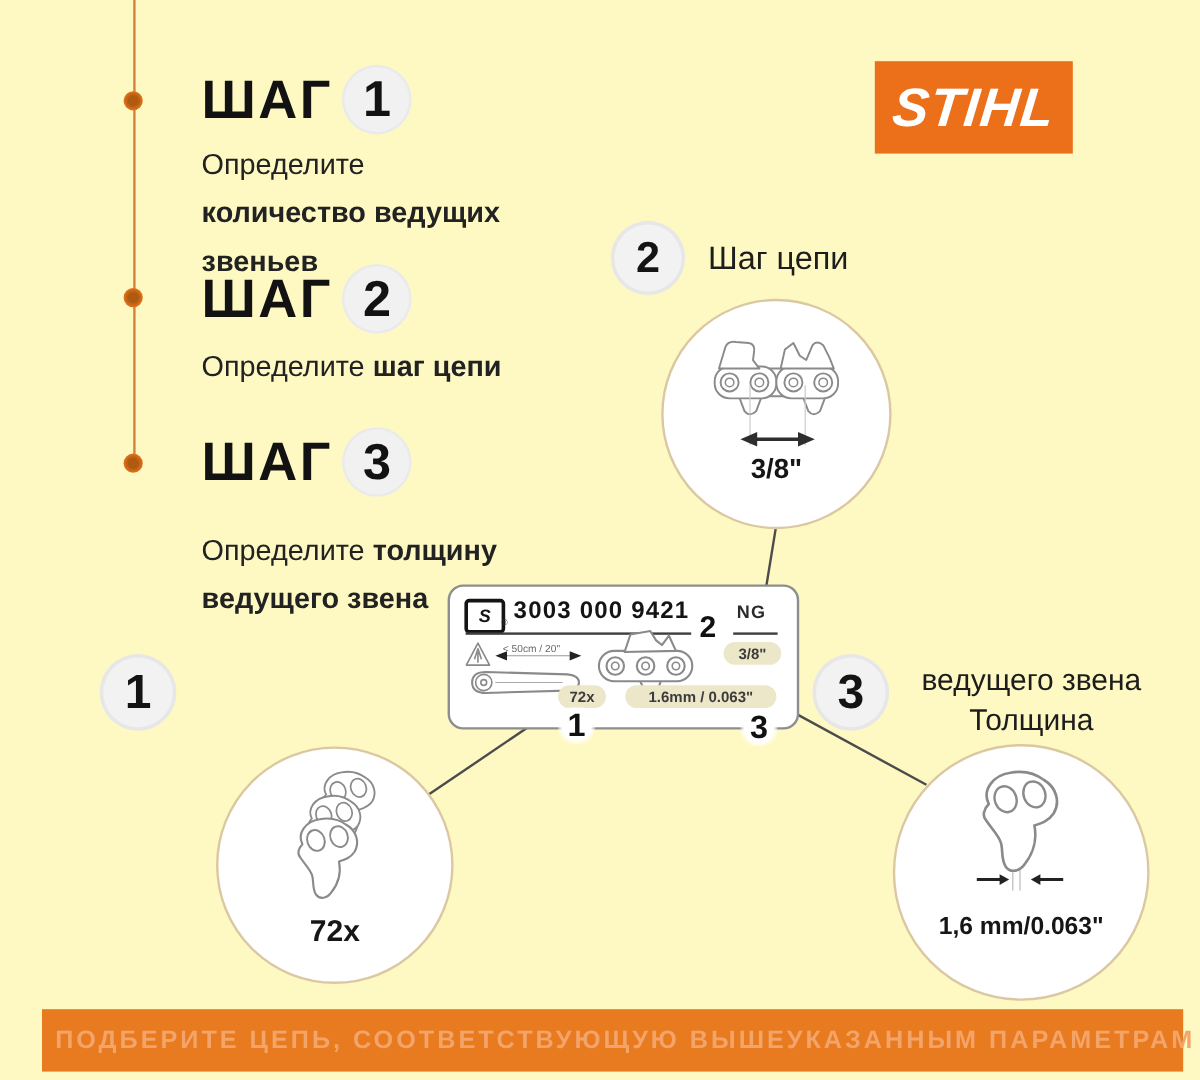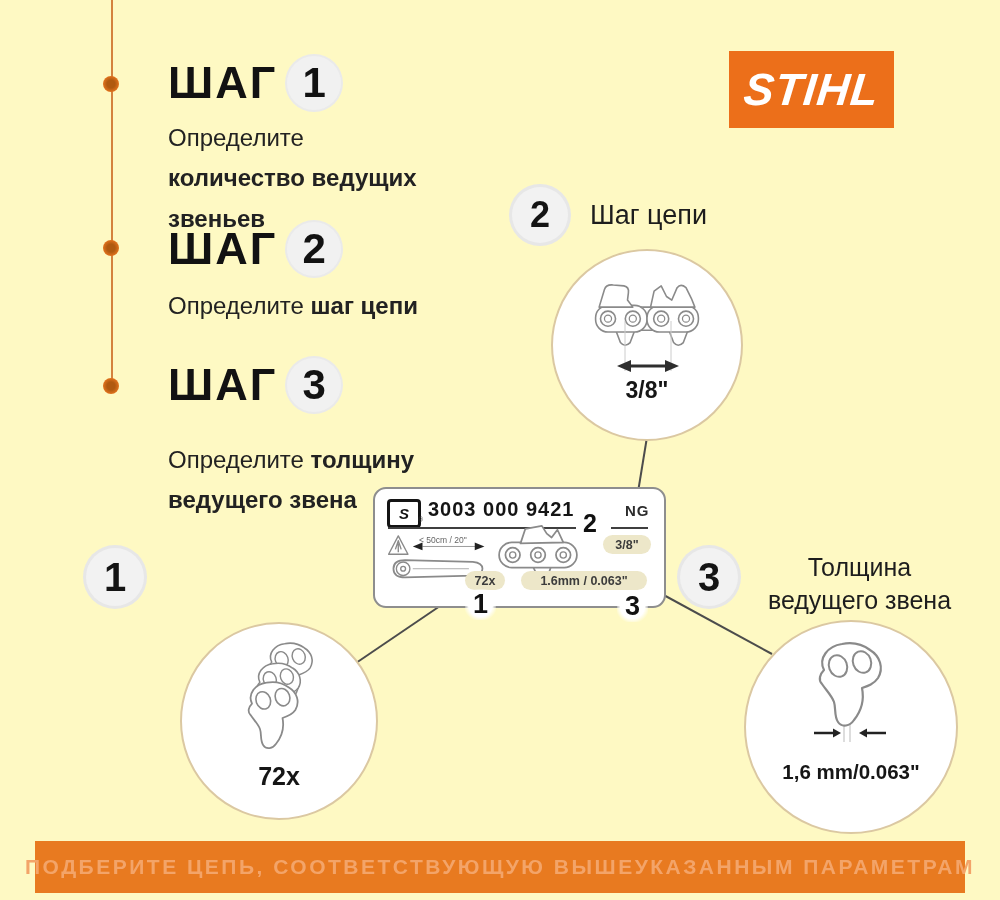--- a/index.html
+++ b/index.html
@@ -36,36 +36,36 @@
   .tan-circle{border-radius:50%;border:2px solid #dbc8a2;background:#fff;}
 
   
   .plate{left:373px;top:487px;width:289px;height:117px;background:#fff;
          border:2px solid #8e8e8e;border-radius:13px;}
   .sbox{left:12px;top:10px;width:28px;height:23px;border:3px solid #141414;border-radius:4px;
         display:flex;align-items:center;justify-content:center;
         font-weight:900;font-style:italic;font-size:15px;color:#141414;}
   .reg{left:43px;top:27px;font-size:7px;color:#333;}
   .partno{left:53px;top:9px;font-size:20px;font-weight:800;letter-spacing:1px;color:#141414;}
-  .ng{left:239px;top:13px;font-size:15px;font-weight:700;letter-spacing:1px;color:#2b2b2b;margin-left:11px;}
+  .ng{left:239px;top:13px;font-size:15px;font-weight:700;letter-spacing:1px;color:#2b2b2b;}
   .rule{height:2px;background:#3f3f3f;}
   .oval{background:#ede7c9;border-radius:10px;display:flex;align-items:center;justify-content:center;
         font-size:12.5px;font-weight:700;color:#3c3c3c;white-space:nowrap;}
   .plate-bignum{font-size:25px;font-weight:900;color:#111;}
   .plate-edgenum{font-size:27px;font-weight:900;color:#111;padding:0 8px;
         background:radial-gradient(ellipse at center,#fff 55%,rgba(255,255,255,0) 78%);}
   .barspec{left:44px;top:46px;font-size:8.5px;color:#666;white-space:nowrap;}
 
   
   .dim-label{font-weight:800;color:#161616;text-align:center;width:100%;}
   .circle-caption{width:100%;text-align:center;color:#161616;}
 
   
   .banner{left:35px;top:841px;width:930px;height:52px;background:#e87a20;
-          display:flex;align-items:center;justify-content:center;}
+          display:flex;align-items:center;justify-content:center;padding-left:21px;}
   .banner span{color:#f3a469;font-size:21px;font-weight:700;letter-spacing:2.5px;white-space:nowrap;}
 
   svg{display:block;}
   .lineart{stroke:#8a8a8a;fill:#fff;stroke-width:1.8;stroke-linejoin:round;}
   .lineart-thin{stroke:#8a8a8a;fill:none;stroke-width:1.4;stroke-linejoin:round;}
 </style>
 </head>
 <body>
 
 <div class="canvas">
@@ -194,22 +194,22 @@
       </defs>
       <use href="#dlink" transform="translate(26,0) scale(0.78)"></use>
       <use href="#dlink" transform="translate(13,22) scale(0.78)"></use>
       <use href="#dlink" transform="translate(2,42) scale(0.88)"></use>
     </svg>
     <div class="abs circle-caption" style="left:0;top:138px;font-size:25px;font-weight:600;">72x</div>
   </div>
 
   <div class="abs badge" style="left:680px;top:548px;width:58px;height:58px;font-size:40px;">3</div>
   <div class="abs clabel" style="left:752px;top:551px;width:215px;">
+    <div>ведущего звена</div>
     <div>Толщина</div>
-    <div>ведущего звена</div>
   </div>
 
   <div class="abs tan-circle" style="left:744px;top:620px;width:210px;height:210px;">
     <svg class="abs" style="left:54px;top:14px;" width="100" height="118" viewBox="0 0 100 118">
       <line x1="44" y1="84" x2="44" y2="106" stroke="#bbbbbb" stroke-width="1"></line>
       <line x1="50" y1="84" x2="50" y2="106" stroke="#bbbbbb" stroke-width="1"></line>
       <path class="lineart" style="stroke-width:2.2;" d="M24,34 C18,22 28,10 42,8 C52,6 62,8 70,14 C80,20 84,32 78,42 C74,48 68,50 62,52 C64,62 62,74 54,84 C50,90 42,92 38,86 C34,80 36,72 34,66 C32,60 26,54 22,48 C18,44 20,38 24,34 Z"></path>
       <ellipse class="lineart-thin" style="stroke-width:2;" cx="38" cy="30" rx="9" ry="11" transform="rotate(-20 38 30)"></ellipse>
       <ellipse class="lineart-thin" style="stroke-width:2;" cx="62" cy="26" rx="9" ry="11" transform="rotate(-20 62 26)"></ellipse>
       <line x1="14" y1="97" x2="34" y2="97" stroke="#222" stroke-width="2.5"></line>

